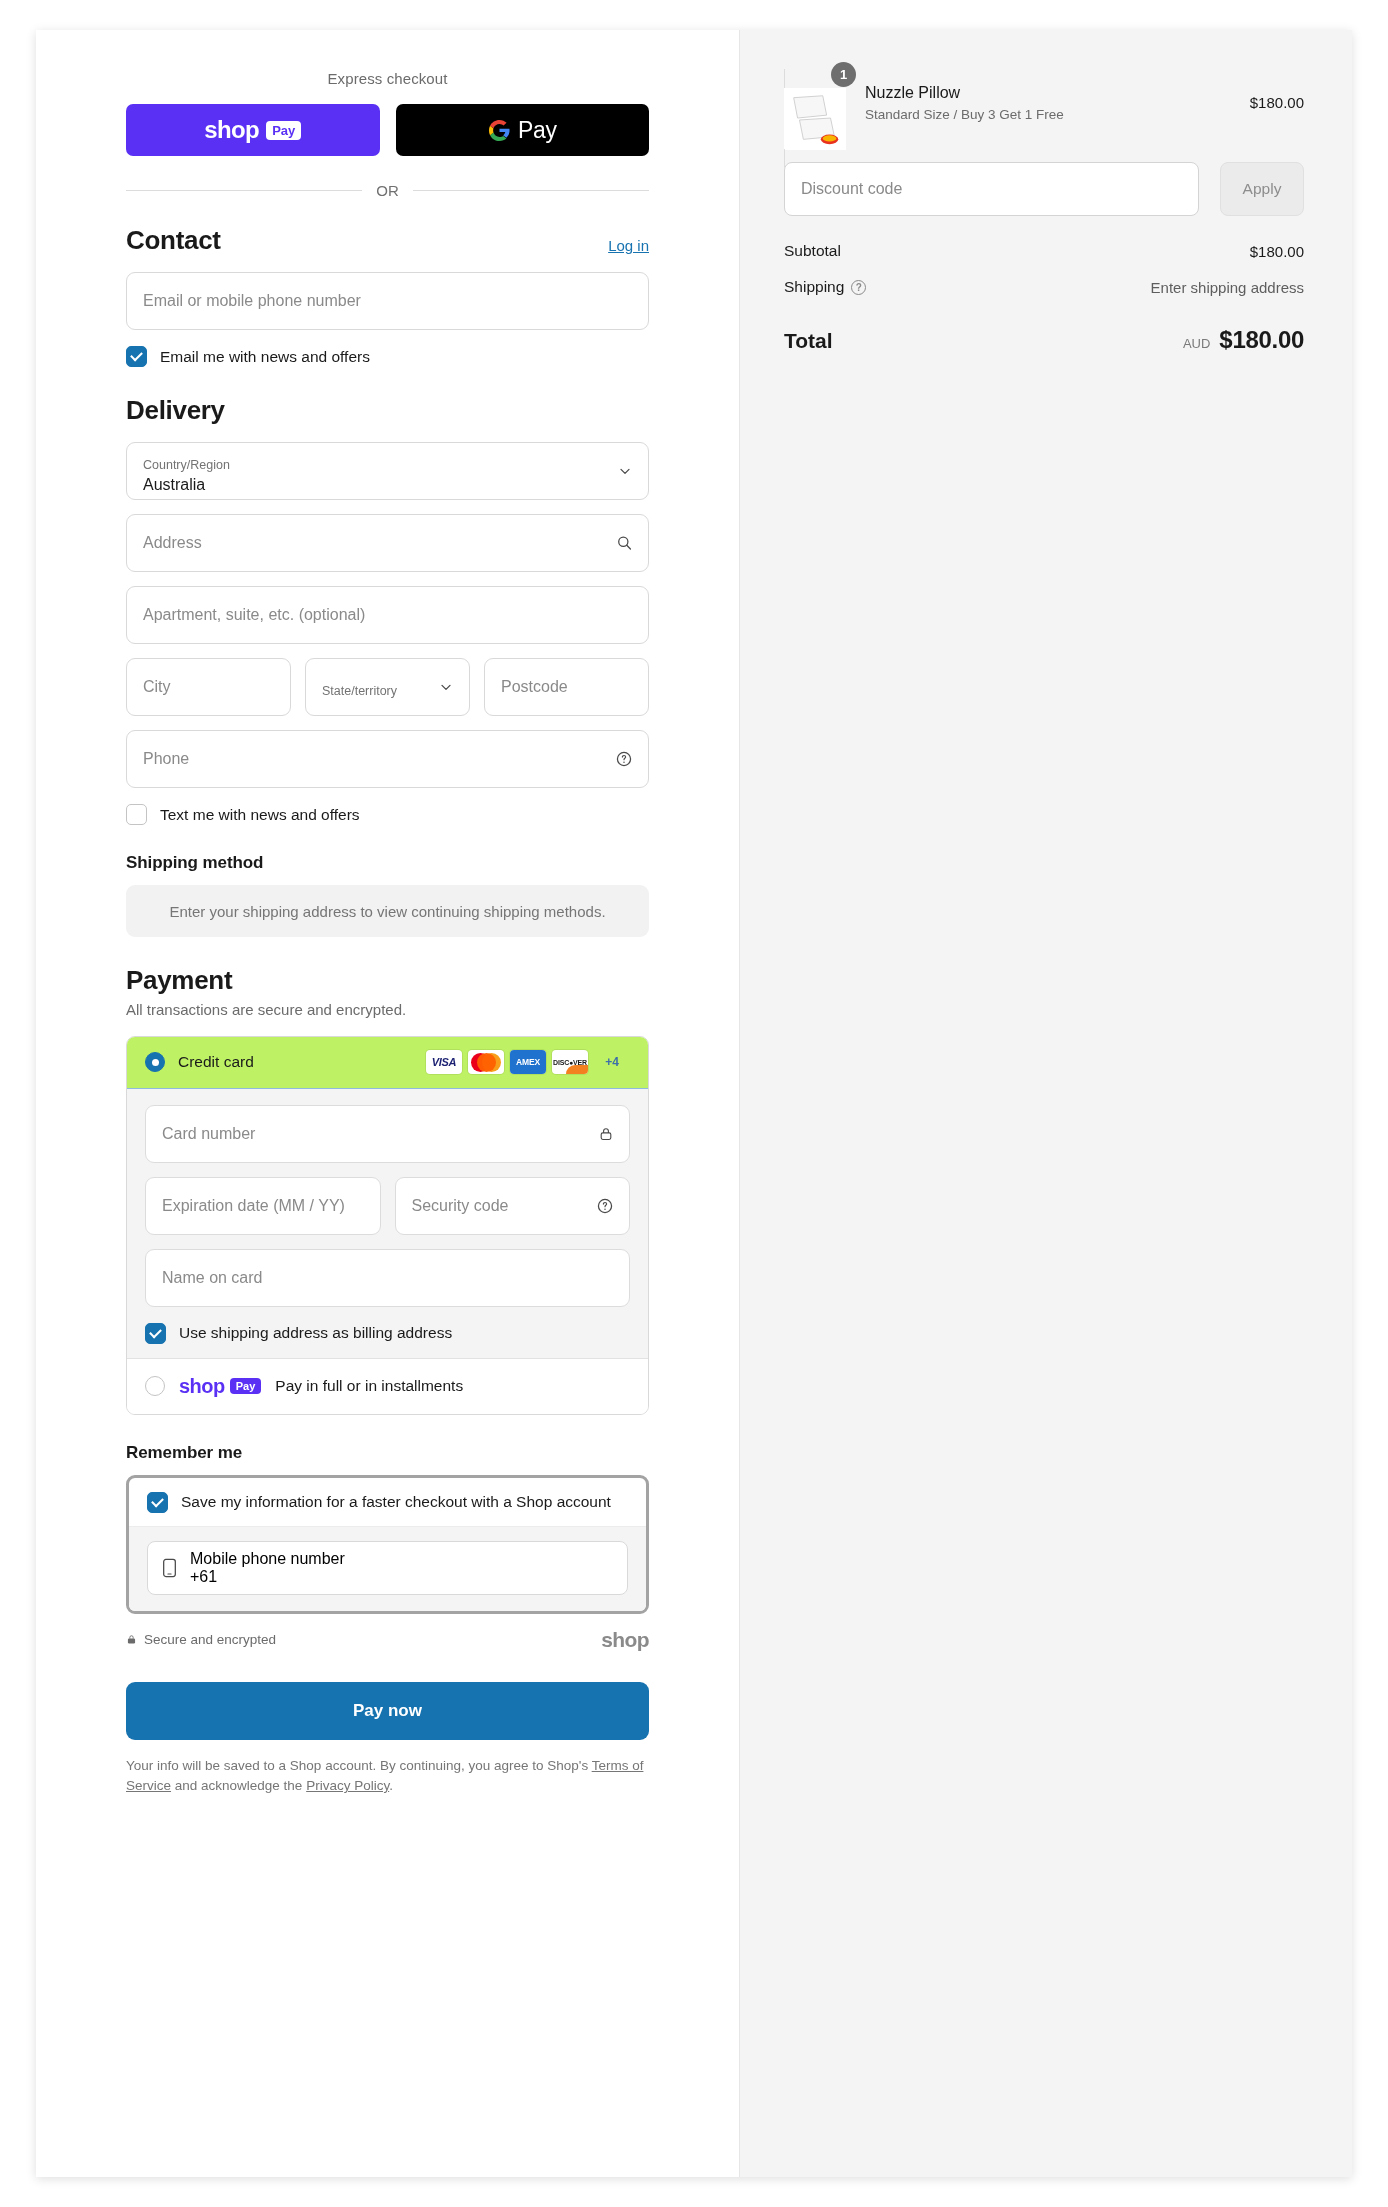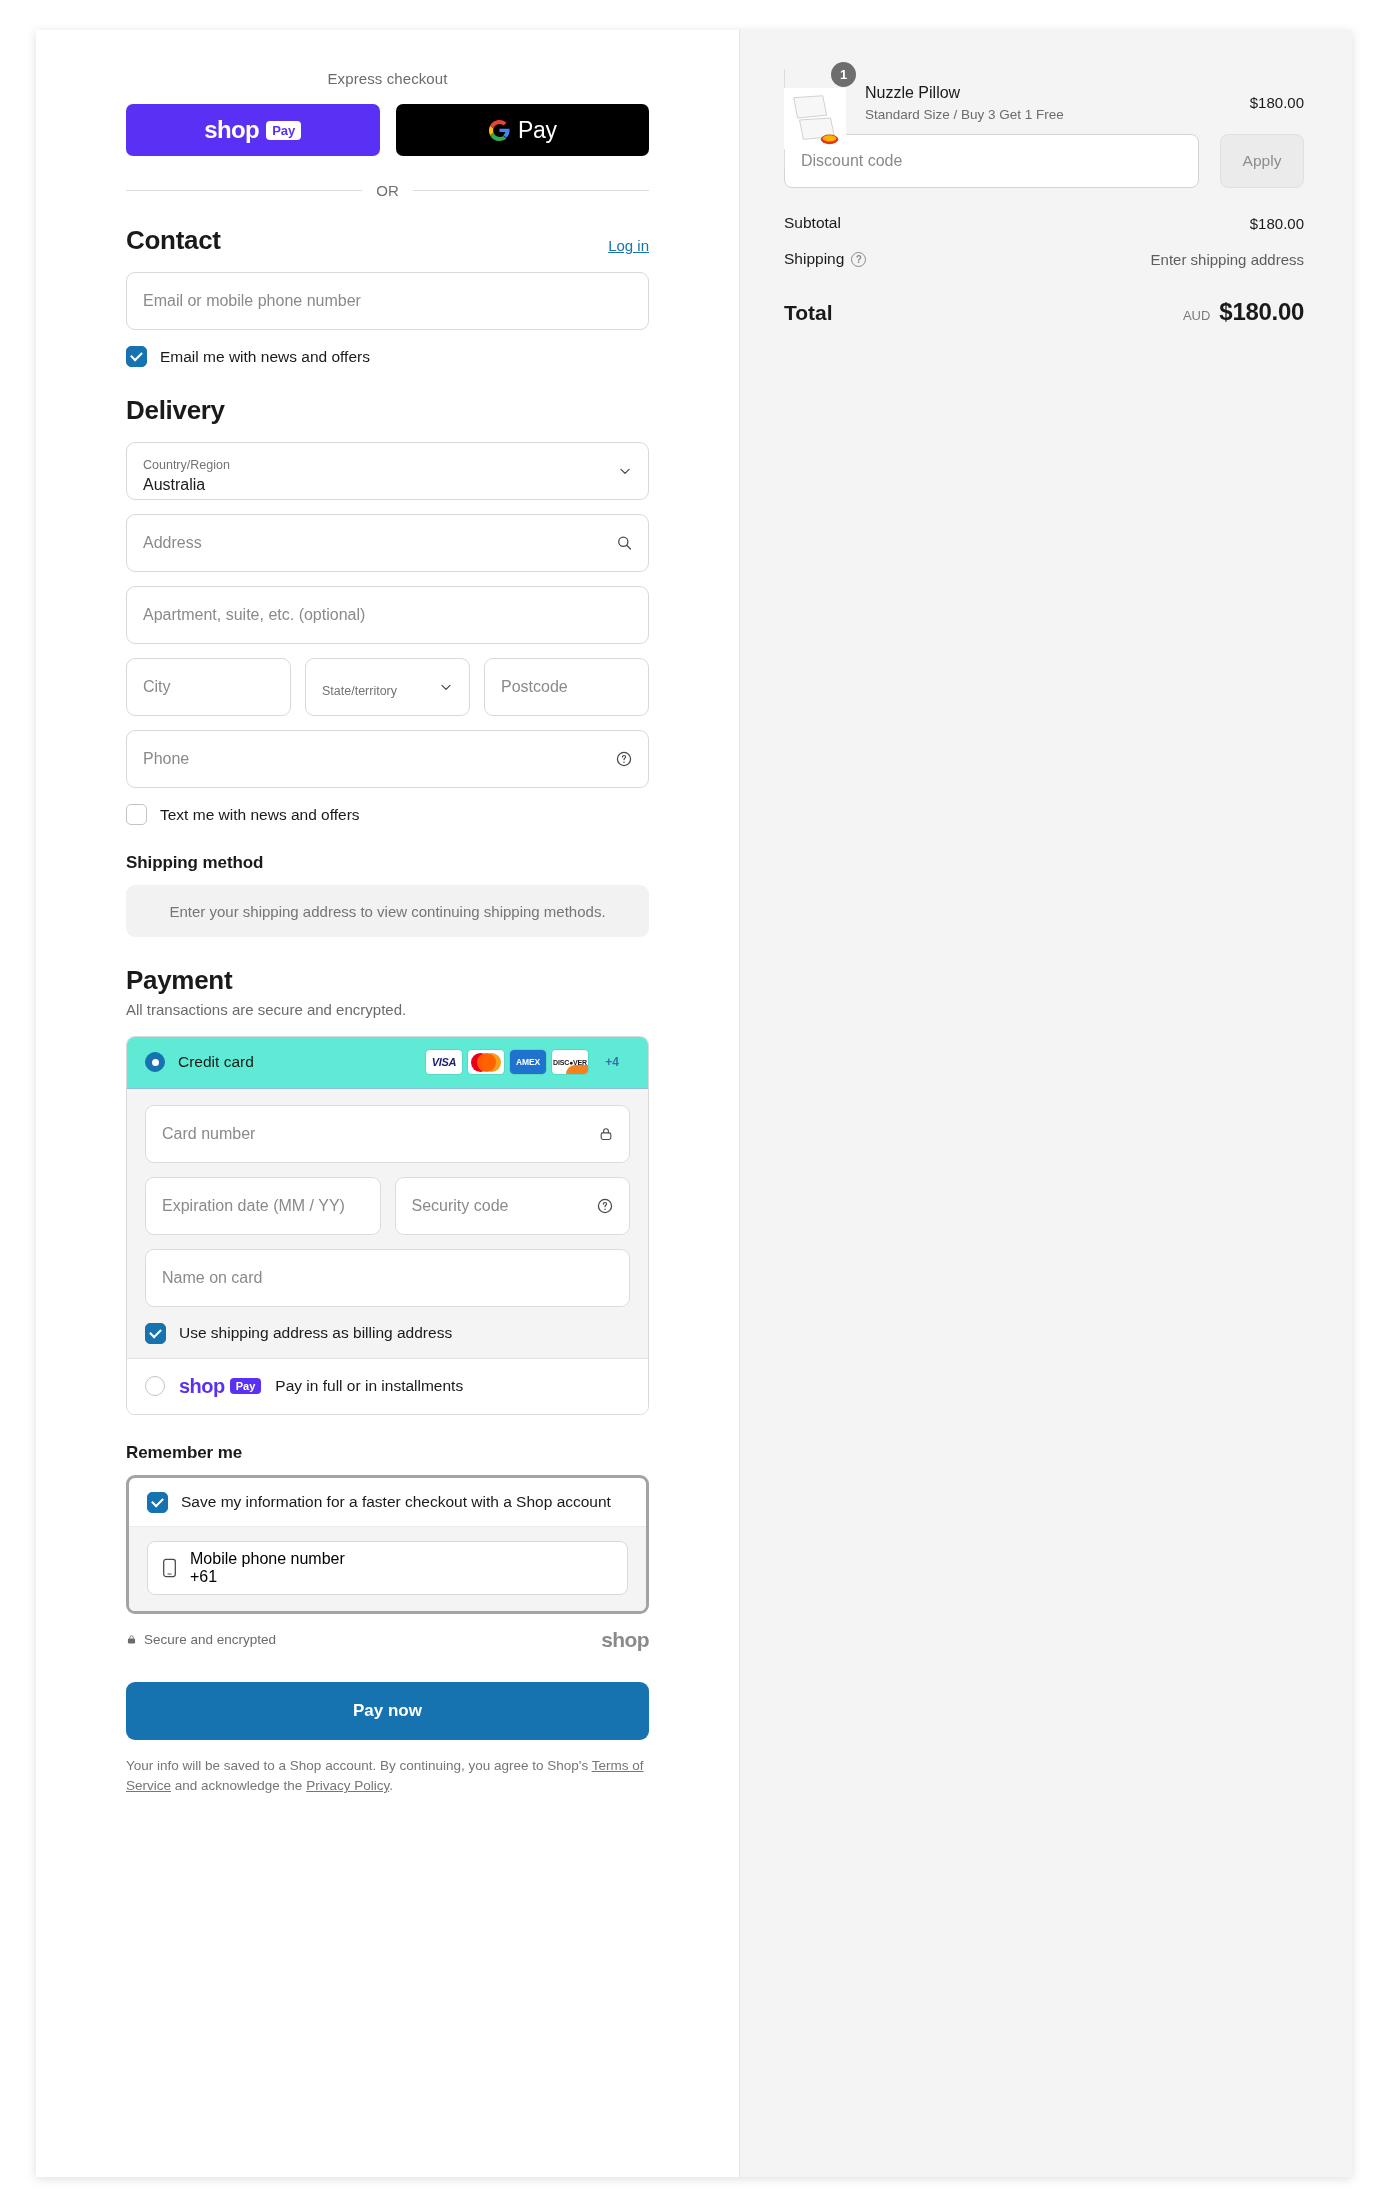--- a/index.html
+++ b/index.html
@@ -139,21 +139,21 @@
     font-size: 15px; color: #767676;
   }
 
   
   .pay-block {
     margin-top: 18px;
     border: 1px solid #d9d9d9; border-radius: 9px;
     overflow: hidden; background: #fff;
   }
   .pay-head {
-    height: 52px; background: #5eead4;
+    height: 52px; background: #bef264;
     border-bottom: 1px solid #8fb9dd;
     display:flex; align-items:center; padding: 0 18px;
     cursor:pointer;
   }
   .radio {
     width: 20px; height: 20px; border-radius: 50%;
     border: 1px solid #c4c4c4; background: #fff; flex:0 0 auto;
     display:flex;align-items:center;justify-content:center;
   }
   .radio.sel { background: #1773b0; border-color:#1773b0; }
@@ -231,21 +231,21 @@
     position:absolute; top:-8px; right:-8px;
     width:25px;height:25px;border-radius:50%;
     background:#6e6e6e;color:#fff;font-size:13px;font-weight:600;
     display:flex;align-items:center;justify-content:center;
   }
   .prod-info { flex:1; }
   .prod-name { font-size:16px;color:#1a1a1a;line-height:1.35; }
   .prod-variant { font-size:13.5px;color:#6b6b6b;margin-top:4px; }
   .prod-price { font-size:15px;color:#1a1a1a; }
 
-  .disc-row { display:flex; gap:21px; }
+  .disc-row { display:flex; gap:21px; margin-top: 28px; }
   .disc-input {
     flex:1;height:54px;background:#fff;border:1px solid #d4d4d4;border-radius:8px;
     display:flex;align-items:center;padding:0 16px;font-size:16px;color:#8a8a8a;cursor:text;
   }
   .apply-btn {
     width:84px;height:54px;border-radius:8px;background:#ebebeb;border:1px solid #e0e0e0;
     color:#8d8d8d;font-size:15.5px;cursor:pointer;font-family:"Liberation Sans",sans-serif;
   }
   .sum-row { display:flex;justify-content:space-between;align-items:center;margin-top:26px; }
   .sum-label { font-size:15.5px;color:#1a1a1a;display:flex;align-items:center;gap:7px; }

